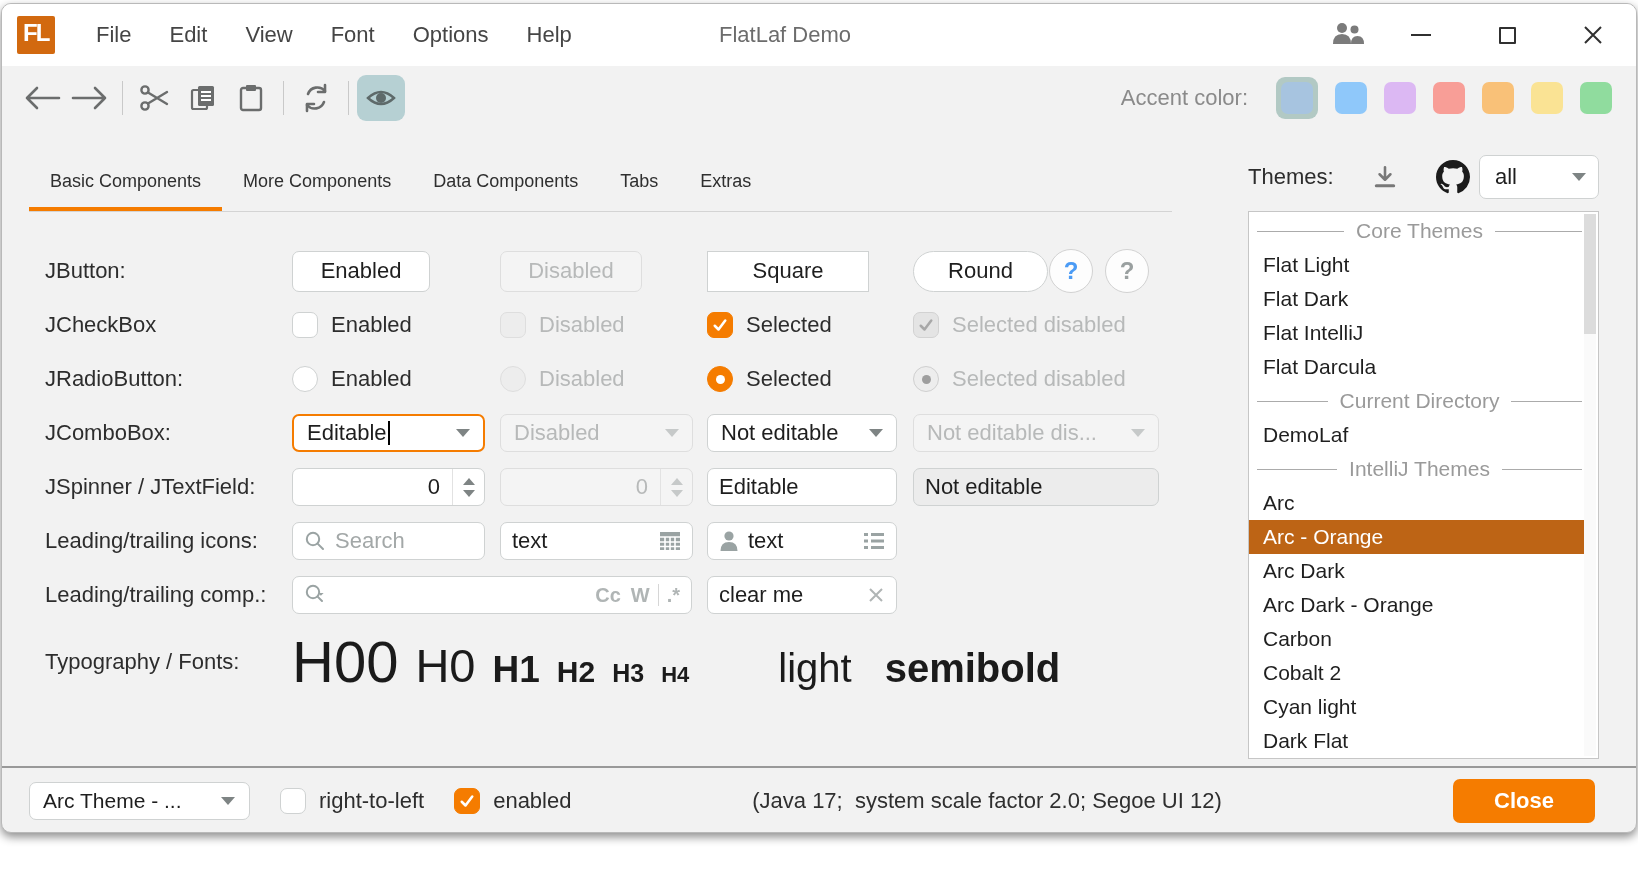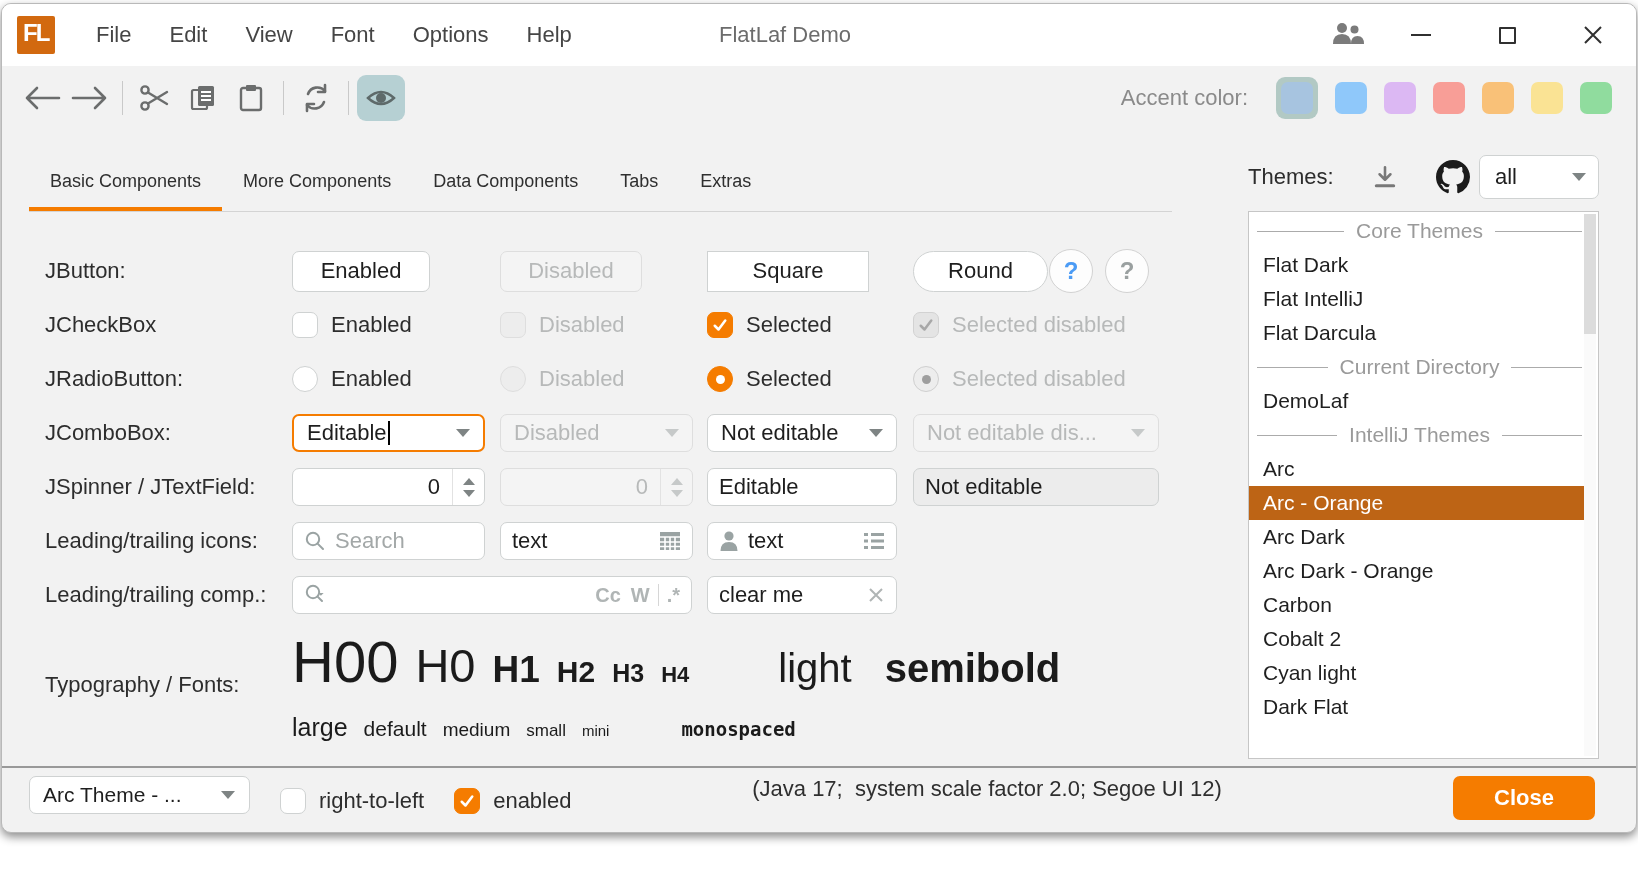--- a/index.html
+++ b/index.html
@@ -97,21 +97,21 @@
   .filter-combo .arrow { position:absolute; right:12px; width:0; height:0; border-left:7px solid transparent; border-right:7px solid transparent; border-top:8px solid #7e8484; }
   .theme-list { margin-top:11px; height:548px; background:#fff; border:1px solid #c6c6c6; overflow:hidden; position:relative; padding:2px 12px 0 0; }
   .t-item { height:34px; line-height:34px; padding-left:14px; font-size:21px; color:#1f1f1f; white-space:nowrap; }
   .t-item.selected { background:#bd6415; color:#fff; }
   .t-sep { height:34px; display:flex; align-items:center; color:#9a9a9a; font-size:21px; }
   .t-sep::before, .t-sep::after { content:""; flex:1; height:1px; background:#ababab; }
   .t-sep::before { margin:0 12px 0 8px; } .t-sep::after { margin:0 4px 0 12px; }
   .list-scrollbar { position:absolute; right:2px; top:2px; bottom:2px; width:12px; background:#fafafa; }
   .list-thumb { width:12px; height:120px; background:#dcdcdc; }
   
-  .bottombar { position:absolute; left:0; right:0; top:762px; height:68px; border-top:2px solid #999; display:flex; padding:8px 27px; }
+  .bottombar { position:absolute; left:0; right:0; top:762px; height:68px; border-top:2px solid #999; display:flex; align-items:center; padding:8px 27px; }
   .bottom-combo { width:221px; height:38px; background:#fff; border:1px solid #cfd2d2; border-radius:7px; display:flex; align-items:center; padding-left:13px; font-size:21px; color:#1e1e1e; position:relative; }
   .bottom-combo .arrow { position:absolute; right:14px; width:0; height:0; border-left:7px solid transparent; border-right:7px solid transparent; border-top:8px solid #7e8484; }
   .bottom-check { display:flex; align-items:center; margin-left:30px; }
   .status-text { position:absolute; left:985px; transform:translateX(-50%); font-size:22px; color:#2f2f2f; white-space:pre; }
   .close-btn { position:absolute; right:41px; width:142px; height:44px; background:#f57c00; border:none; border-radius:7px; color:#fff; font-size:22px; font-weight:bold; display:flex; align-items:center; justify-content:center; }
 </style>
 </head>
 <body>
 
 <div class="window">
@@ -443,28 +443,20 @@
         <div class="typo-big">
           <span class="h00">H00</span>
           <span class="h0">H0</span>
           <span class="h1">H1</span>
           <span class="h2">H2</span>
           <span class="h3">H3</span>
           <span class="h4">H4</span>
           <span class="w-light">light</span>
           <span class="w-semibold">semibold</span>
         </div>
-        <div class="typo-small">
-          <span class="t-large">large</span>
-          <span class="t-default">default</span>
-          <span class="t-medium">medium</span>
-          <span class="t-small">small</span>
-          <span class="t-mini">mini</span>
-          <span class="t-mono">monospaced</span>
-        </div>
       </div>
     </div>
   </div>
 
   <div class="themes-panel">
     <div class="themes-head">
       <span class="themes-label">Themes:</span>
       <span class="head-icon">
         <svg width="26" height="26" viewBox="0 0 24 24">
             <path d="M12 3 v10 M7 9.5 l5 5 l5 -5" stroke="#787878" stroke-width="2.4" fill="none" stroke-linecap="round" stroke-linejoin="round"></path>
@@ -478,20 +470,21 @@
       </span>
       <div class="filter-combo">
         <span>all</span>
         <div class="arrow"></div>
       </div>
     </div>
     <div class="theme-list">
       <div class="t-sep">
           <span>Core Themes</span>
         </div>
+      <div class="t-item">Flat Light</div>
       <div class="t-item">Flat Dark</div>
       <div class="t-item">Flat IntelliJ</div>
       <div class="t-item">Flat Darcula</div>
       <div class="t-sep">
           <span>Current Directory</span>
         </div>
       <div class="t-item">DemoLaf</div>
       <div class="t-sep">
           <span>IntelliJ Themes</span>
         </div>

